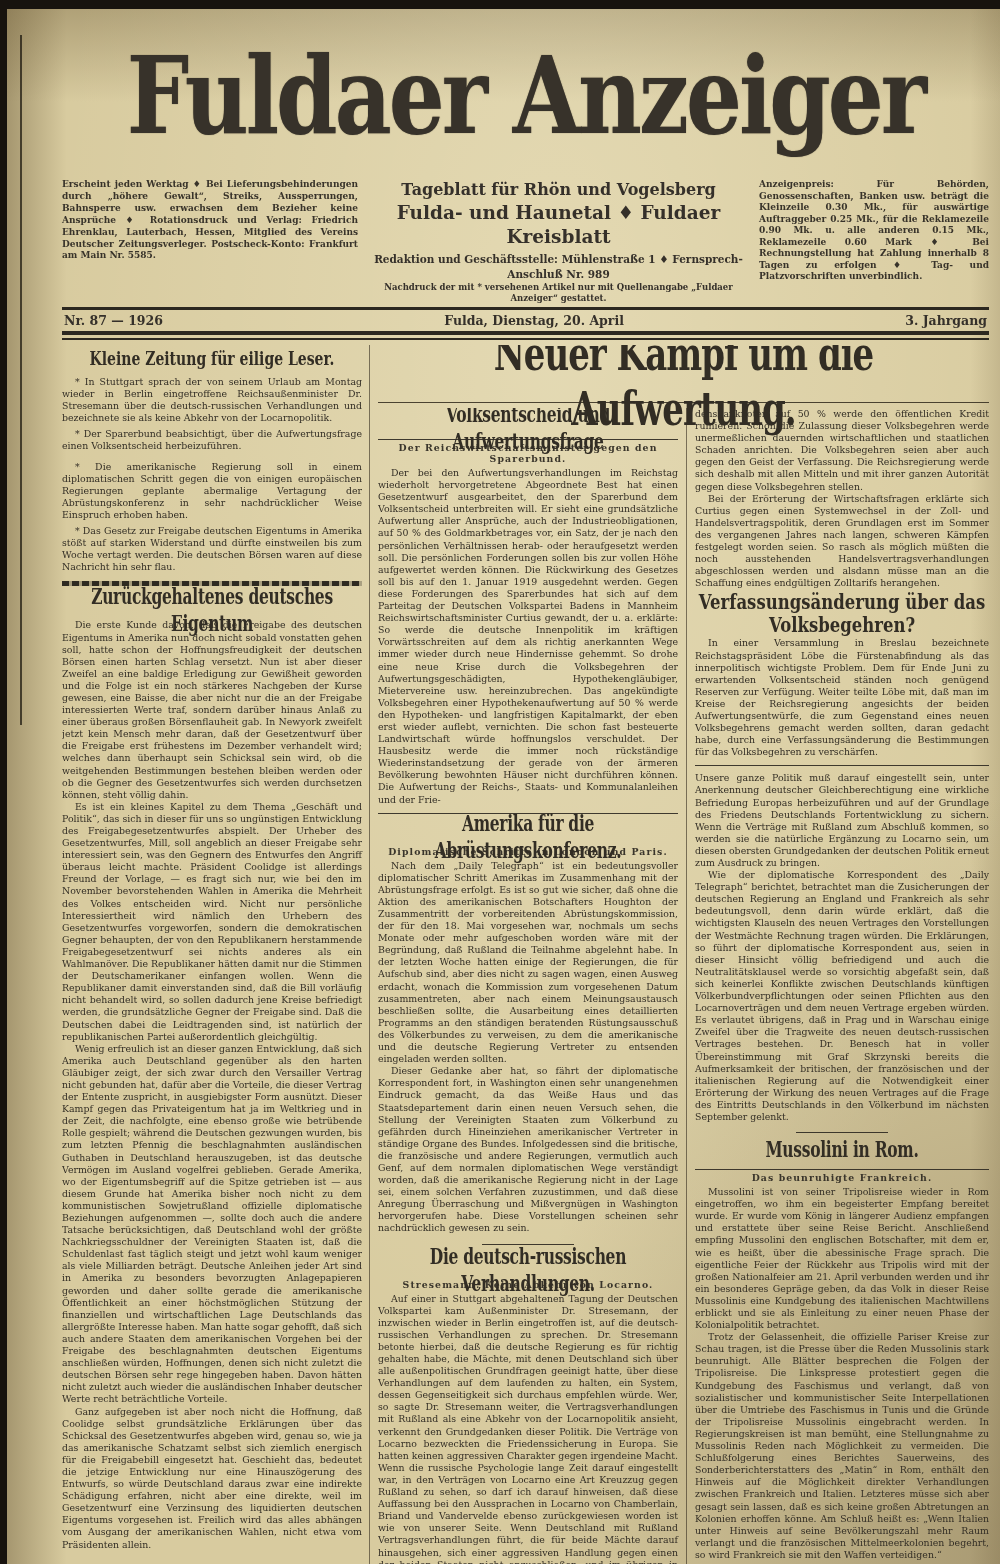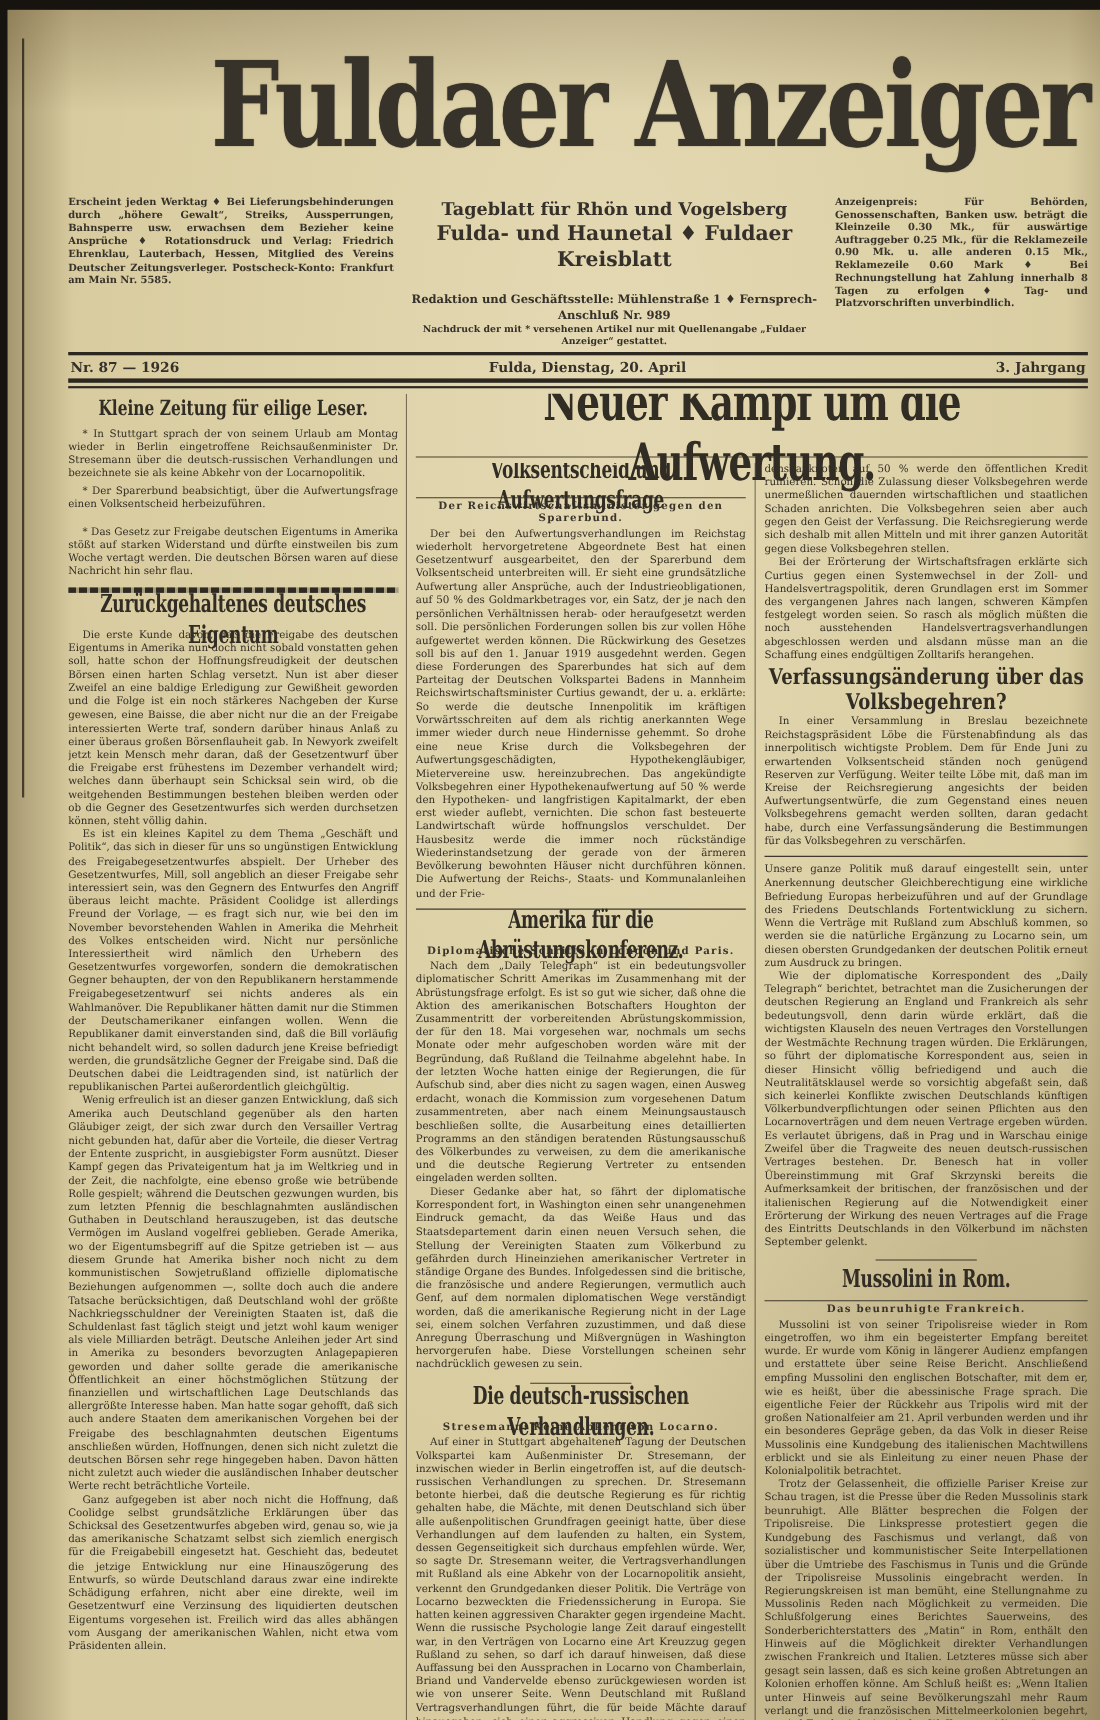--- a/index.html
+++ b/index.html
@@ -14,34 +14,34 @@
       radial-gradient(ellipse at 55% 22%, rgba(255,250,225,0.30), rgba(255,250,225,0) 65%),
       radial-gradient(ellipse at 100% 100%, rgba(80,62,32,0.35), rgba(80,62,32,0) 35%),
       linear-gradient(180deg, rgba(110,92,55,0.38), rgba(110,92,55,0) 6%),
       linear-gradient(90deg, rgba(95,78,45,0.42), rgba(95,78,45,0) 6%, rgba(95,78,45,0) 97%, rgba(95,78,45,0.18)),
       #d8cb9f;
     color:#322d24;
   }
   .scan-line{position:absolute;left:13px;top:26px;width:2px;height:690px;background:rgba(22,17,10,.7);}
   .inner{position:absolute;left:55px;right:11px;top:0;bottom:0;}
   
-  .masthead{margin-top:36px;height:122px;text-align:right;white-space:nowrap;overflow:visible;}
+  .masthead{margin-top:36px;height:122px;text-align:center;white-space:nowrap;overflow:visible;}
   .masthead .fr{
     display:inline-block;font-size:88px;font-weight:bold;letter-spacing:-3px;
     transform:scaleY(1.22);transform-origin:50% 60%;color:#37322a;
     text-shadow:0 0 1px rgba(40,34,24,.6);
   }
   .info-row{display:flex;gap:8px;margin-top:12px;align-items:flex-start;}
   .info-side{font-size:9px;line-height:11.9px;font-weight:bold;text-align:justify;color:#38332a;}
   .info-left{width:296px;}
   .info-right{width:230px;line-height:11.5px;}
   .info-center{flex:1;text-align:center;color:#35302a;}
   .ic1{font-size:16px;font-weight:bold;line-height:22px;}
   .ic2{font-size:18.5px;font-weight:bold;line-height:24px;}
-  .ic3{font-size:10.5px;font-weight:bold;line-height:15px;margin-top:16px;}
+  .ic3{font-size:10.5px;font-weight:bold;line-height:15px;margin-top:3px;}
   .ic4{font-size:8.5px;font-weight:bold;line-height:11px;}
   .rule-heavy{border-top:3px solid #2c2820;margin-top:3px;}
   .dateline{display:flex;justify-content:space-between;align-items:flex-end;font-weight:bold;font-size:12.5px;padding:3px 2px 3px;color:#35302a;}
   .rule-double{border-top:4px solid #2c2820;height:3px;border-bottom:2px solid #2c2820;}
   
   .content{display:flex;margin-top:5px;height:1244px;overflow:hidden;}
   .col-left{width:300px;padding-right:7px;overflow:hidden;}
   .main-right{flex:1;border-left:1px solid rgba(50,42,28,.6);padding-left:8px;overflow:hidden;min-width:0;}
   .two-cols{display:flex;}
   .col-mid{width:300px;padding-right:8px;overflow:hidden;}
@@ -101,20 +101,21 @@
 
       <div class="col-left">
         <div class="kz-h">
           <span class="fr">Kleine Zeitung für eilige Leser.</span>
         </div>
         <p class="bp">* In Stuttgart sprach der von seinem Urlaub am Montag wieder in Berlin eingetroffene Reichsaußenminister Dr. Stresemann über die deutsch-russischen Verhandlungen und bezeichnete sie als keine Abkehr von der Locarnopolitik.</p>
         <div class="sp"></div>
         <p class="bp">* Der Sparerbund beabsichtigt, über die Aufwertungsfrage einen Volksentscheid herbeizuführen.</p>
         <div class="sp"></div>
         <div class="sp"></div>
+        <p class="bp">* Die amerikanische Regierung soll in einem diplomatischen Schritt gegen die von einigen europäischen Regierungen geplante abermalige Vertagung der Abrüstungskonferenz in sehr nachdrücklicher Weise Einspruch erhoben haben.</p>
         <div class="sp"></div>
         <p class="bp">* Das Gesetz zur Freigabe deutschen Eigentums in Amerika stößt auf starken Widerstand und dürfte einstweilen bis zum Woche vertagt werden. Die deutschen Börsen waren auf diese Nachricht hin sehr flau.</p>
         <div class="divider-hatch"></div>
         <div class="art-h">
           <span class="fr">Zurückgehaltenes deutsches Eigentum</span>
         </div>
         <p class="bp">Die erste Kunde davon, daß die Freigabe des deutschen Eigentums in Amerika nun doch nicht sobald vonstatten gehen soll, hatte schon der Hoffnungsfreudigkeit der deutschen Börsen einen harten Schlag versetzt. Nun ist aber dieser Zweifel an eine baldige Erledigung zur Gewißheit geworden und die Folge ist ein noch stärkeres Nachgeben der Kurse gewesen, eine Baisse, die aber nicht nur die an der Freigabe interessierten Werte traf, sondern darüber hinaus Anlaß zu einer überaus großen Börsenflauheit gab. In Newyork zweifelt jetzt kein Mensch mehr daran, daß der Gesetzentwurf über die Freigabe erst frühestens im Dezember verhandelt wird; welches dann überhaupt sein Schicksal sein wird, ob die weitgehenden Bestimmungen bestehen bleiben werden oder ob die Gegner des Gesetzentwurfes sich werden durchsetzen können, steht völlig dahin.</p>
         <p class="bp">Es ist ein kleines Kapitel zu dem Thema „Geschäft und Politik“, das sich in dieser für uns so ungünstigen Entwicklung des Freigabegesetzentwurfes abspielt. Der Urheber des Gesetzentwurfes, Mill, soll angeblich an dieser Freigabe sehr interessiert sein, was den Gegnern des Entwurfes den Angriff überaus leicht machte. Präsident Coolidge ist allerdings Freund der Vorlage, — es fragt sich nur, wie bei den im November bevorstehenden Wahlen in Amerika die Mehrheit des Volkes entscheiden wird. Nicht nur persönliche Interessiertheit wird nämlich den Urhebern des Gesetzentwurfes vorgeworfen, sondern die demokratischen Gegner behaupten, der von den Republikanern herstammende Freigabegesetzentwurf sei nichts anderes als ein Wahlmanöver. Die Republikaner hätten damit nur die Stimmen der Deutschamerikaner einfangen wollen. Wenn die Republikaner damit einverstanden sind, daß die Bill vorläufig nicht behandelt wird, so sollen dadurch jene Kreise befriedigt werden, die grundsätzliche Gegner der Freigabe sind. Daß die Deutschen dabei die Leidtragenden sind, ist natürlich der republikanischen Partei außerordentlich gleichgültig.</p>
         <p class="bp">Wenig erfreulich ist an dieser ganzen Entwicklung, daß sich Amerika auch Deutschland gegenüber als den harten Gläubiger zeigt, der sich zwar durch den Versailler Vertrag nicht gebunden hat, dafür aber die Vorteile, die dieser Vertrag der Entente zuspricht, in ausgiebigster Form ausnützt. Dieser Kampf gegen das Privateigentum hat ja im Weltkrieg und in der Zeit, die nachfolgte, eine ebenso große wie betrübende Rolle gespielt; während die Deutschen gezwungen wurden, bis zum letzten Pfennig die beschlagnahmten ausländischen Guthaben in Deutschland herauszugeben, ist das deutsche Vermögen im Ausland vogelfrei geblieben. Gerade Amerika, wo der Eigentumsbegriff auf die Spitze getrieben ist — aus diesem Grunde hat Amerika bisher noch nicht zu dem kommunistischen Sowjetrußland offizielle diplomatische Beziehungen aufgenommen —, sollte doch auch die andere Tatsache berücksichtigen, daß Deutschland wohl der größte Nachkriegsschuldner der Vereinigten Staaten ist, daß die Schuldenlast fast täglich steigt und jetzt wohl kaum weniger als viele Milliarden beträgt. Deutsche Anleihen jeder Art sind in Amerika zu besonders bevorzugten Anlagepapieren geworden und daher sollte gerade die amerikanische Öffentlichkeit an einer höchstmöglichen Stützung der finanziellen und wirtschaftlichen Lage Deutschlands das allergrößte Interesse haben. Man hatte sogar gehofft, daß sich auch andere Staaten dem amerikanischen Vorgehen bei der Freigabe des beschlagnahmten deutschen Eigentums anschließen würden, Hoffnungen, denen sich nicht zuletzt die deutschen Börsen sehr rege hingegeben haben. Davon hätten nicht zuletzt auch wieder die ausländischen Inhaber deutscher Werte recht beträchtliche Vorteile.</p>
         <p class="bp">Ganz aufgegeben ist aber noch nicht die Hoffnung, daß Coolidge selbst grundsätzliche Erklärungen über das Schicksal des Gesetzentwurfes abgeben wird, genau so, wie ja das amerikanische Schatzamt selbst sich ziemlich energisch für die Freigabebill eingesetzt hat. Geschieht das, bedeutet die jetzige Entwicklung nur eine Hinauszögerung des Entwurfs, so würde Deutschland daraus zwar eine indirekte Schädigung erfahren, nicht aber eine direkte, weil im Gesetzentwurf eine Verzinsung des liquidierten deutschen Eigentums vorgesehen ist. Freilich wird das alles abhängen vom Ausgang der amerikanischen Wahlen, nicht etwa vom Präsidenten allein.</p>

